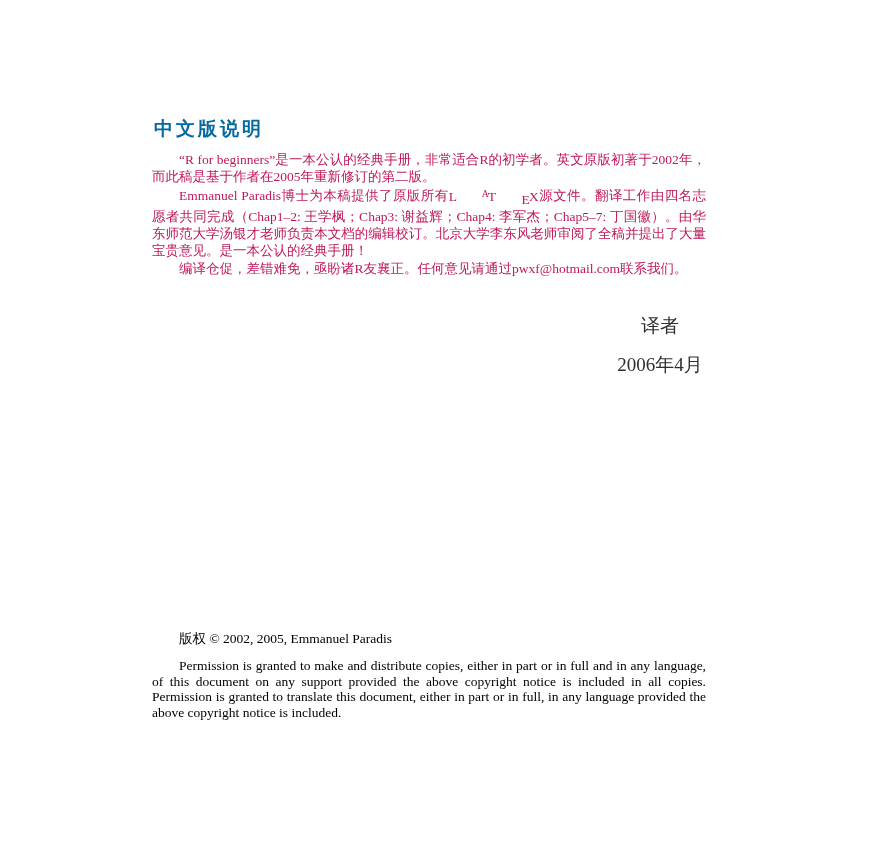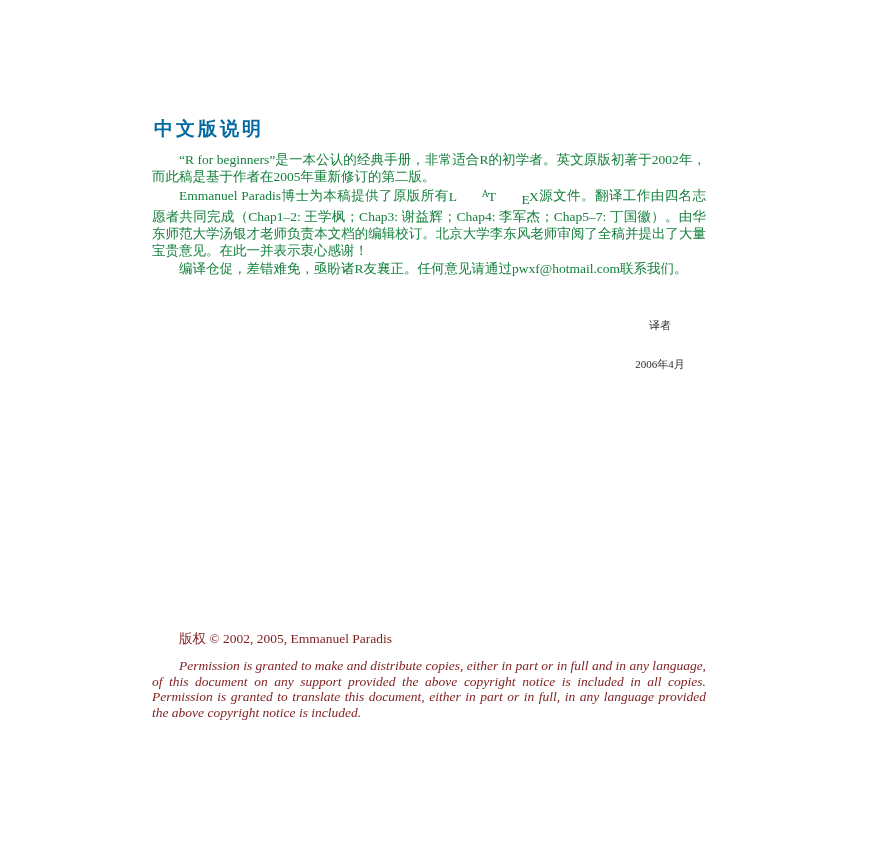--- a/index.html
+++ b/index.html
@@ -26,21 +26,21 @@
     color: #0369a1;
   }
   .body-text {
     position: absolute;
     left: 152px;
     top: 151px;
     width: 554px;
     font-size: 13.5px;
     line-height: 17.2px;
     text-align: justify;
-    color: #15803d;
+    color: #be185d;
   }
   .body-text p {
     margin: 0;
     text-indent: 2em;
   }
   
   .latex-logo { white-space: nowrap; margin-top: 20px; }
   .latex-logo .lx-a {
     display: inline-block;
     font-size: 0.72em;
@@ -51,58 +51,57 @@
     display: inline-block;
     vertical-align: -0.24em;
     margin: 0 -0.06em 0 -0.1em;
   }
   .signature-block {
     position: absolute;
     left: 540px;
     top: 317px;
     width: 240px;
     text-align: center;
-    font-size: 11px;
+    font-size: 19px;
     line-height: 17px;
     color: #2e2e2e;
   }
   .signature-block .sig-date {
     margin-top: 22px;
   }
   .bottom-block {
     position: absolute;
     left: 152px;
     top: 631px;
     width: 554px;
     font-size: 13.5px;
     line-height: 15.8px;
-    color: #7f1d1d;
+    color: #000000;
   }
   .copyright-line {
     margin: 0 0 11px 0;
     text-indent: 2em;
   }
   .permission-paragraph {
     margin: 0;
     text-indent: 2em;
     text-align: justify;
-    font-style: italic;
   }
 </style>
 </head>
 <body>
 
 <div class="doc-page">
 
   <h1 class="doc-title">中文版说明</h1>
 
   <div class="body-text">
     <p>“R for beginners”是一本公认的经典手册，非常适合R的初学者。英文原版初著于2002年，而此稿是基于作者在2005年重新修订的第二版。</p>
 
-    <p><span>Emmanuel Paradis博士为本稿提供了原版所有</span><span class="latex-logo"><span>L</span><span class="lx-a">A</span><span>T</span><span class="lx-e">E</span><span>X</span></span><span>源文件。翻译工作由四名志愿者共同完成（Chap1–2: 王学枫；Chap3: 谢益辉；Chap4: 李军杰；Chap5–7: 丁国徽）。由华东师范大学汤银才老师负责本文档的编辑校订。北京大学李东风老师审阅了全稿并提出了大量宝贵意见。在此一并表示衷心感谢！</span></p>
+    <p><span>Emmanuel Paradis博士为本稿提供了原版所有</span><span class="latex-logo"><span>L</span><span class="lx-a">A</span><span>T</span><span class="lx-e">E</span><span>X</span></span><span>源文件。翻译工作由四名志愿者共同完成（Chap1–2: 王学枫；Chap3: 谢益辉；Chap4: 李军杰；Chap5–7: 丁国徽）。由华东师范大学汤银才老师负责本文档的编辑校订。北京大学李东风老师审阅了全稿并提出了大量宝贵意见。是一本公认的经典手册！</span></p>
 
     <p>编译仓促，差错难免，亟盼诸R友襄正。任何意见请通过pwxf@hotmail.com联系我们。</p>
   </div>
 
   <div class="signature-block">
     <div class="sig-signer">译者</div>
     <div class="sig-date">2006年4月</div>
   </div>
 
   <div class="bottom-block">

